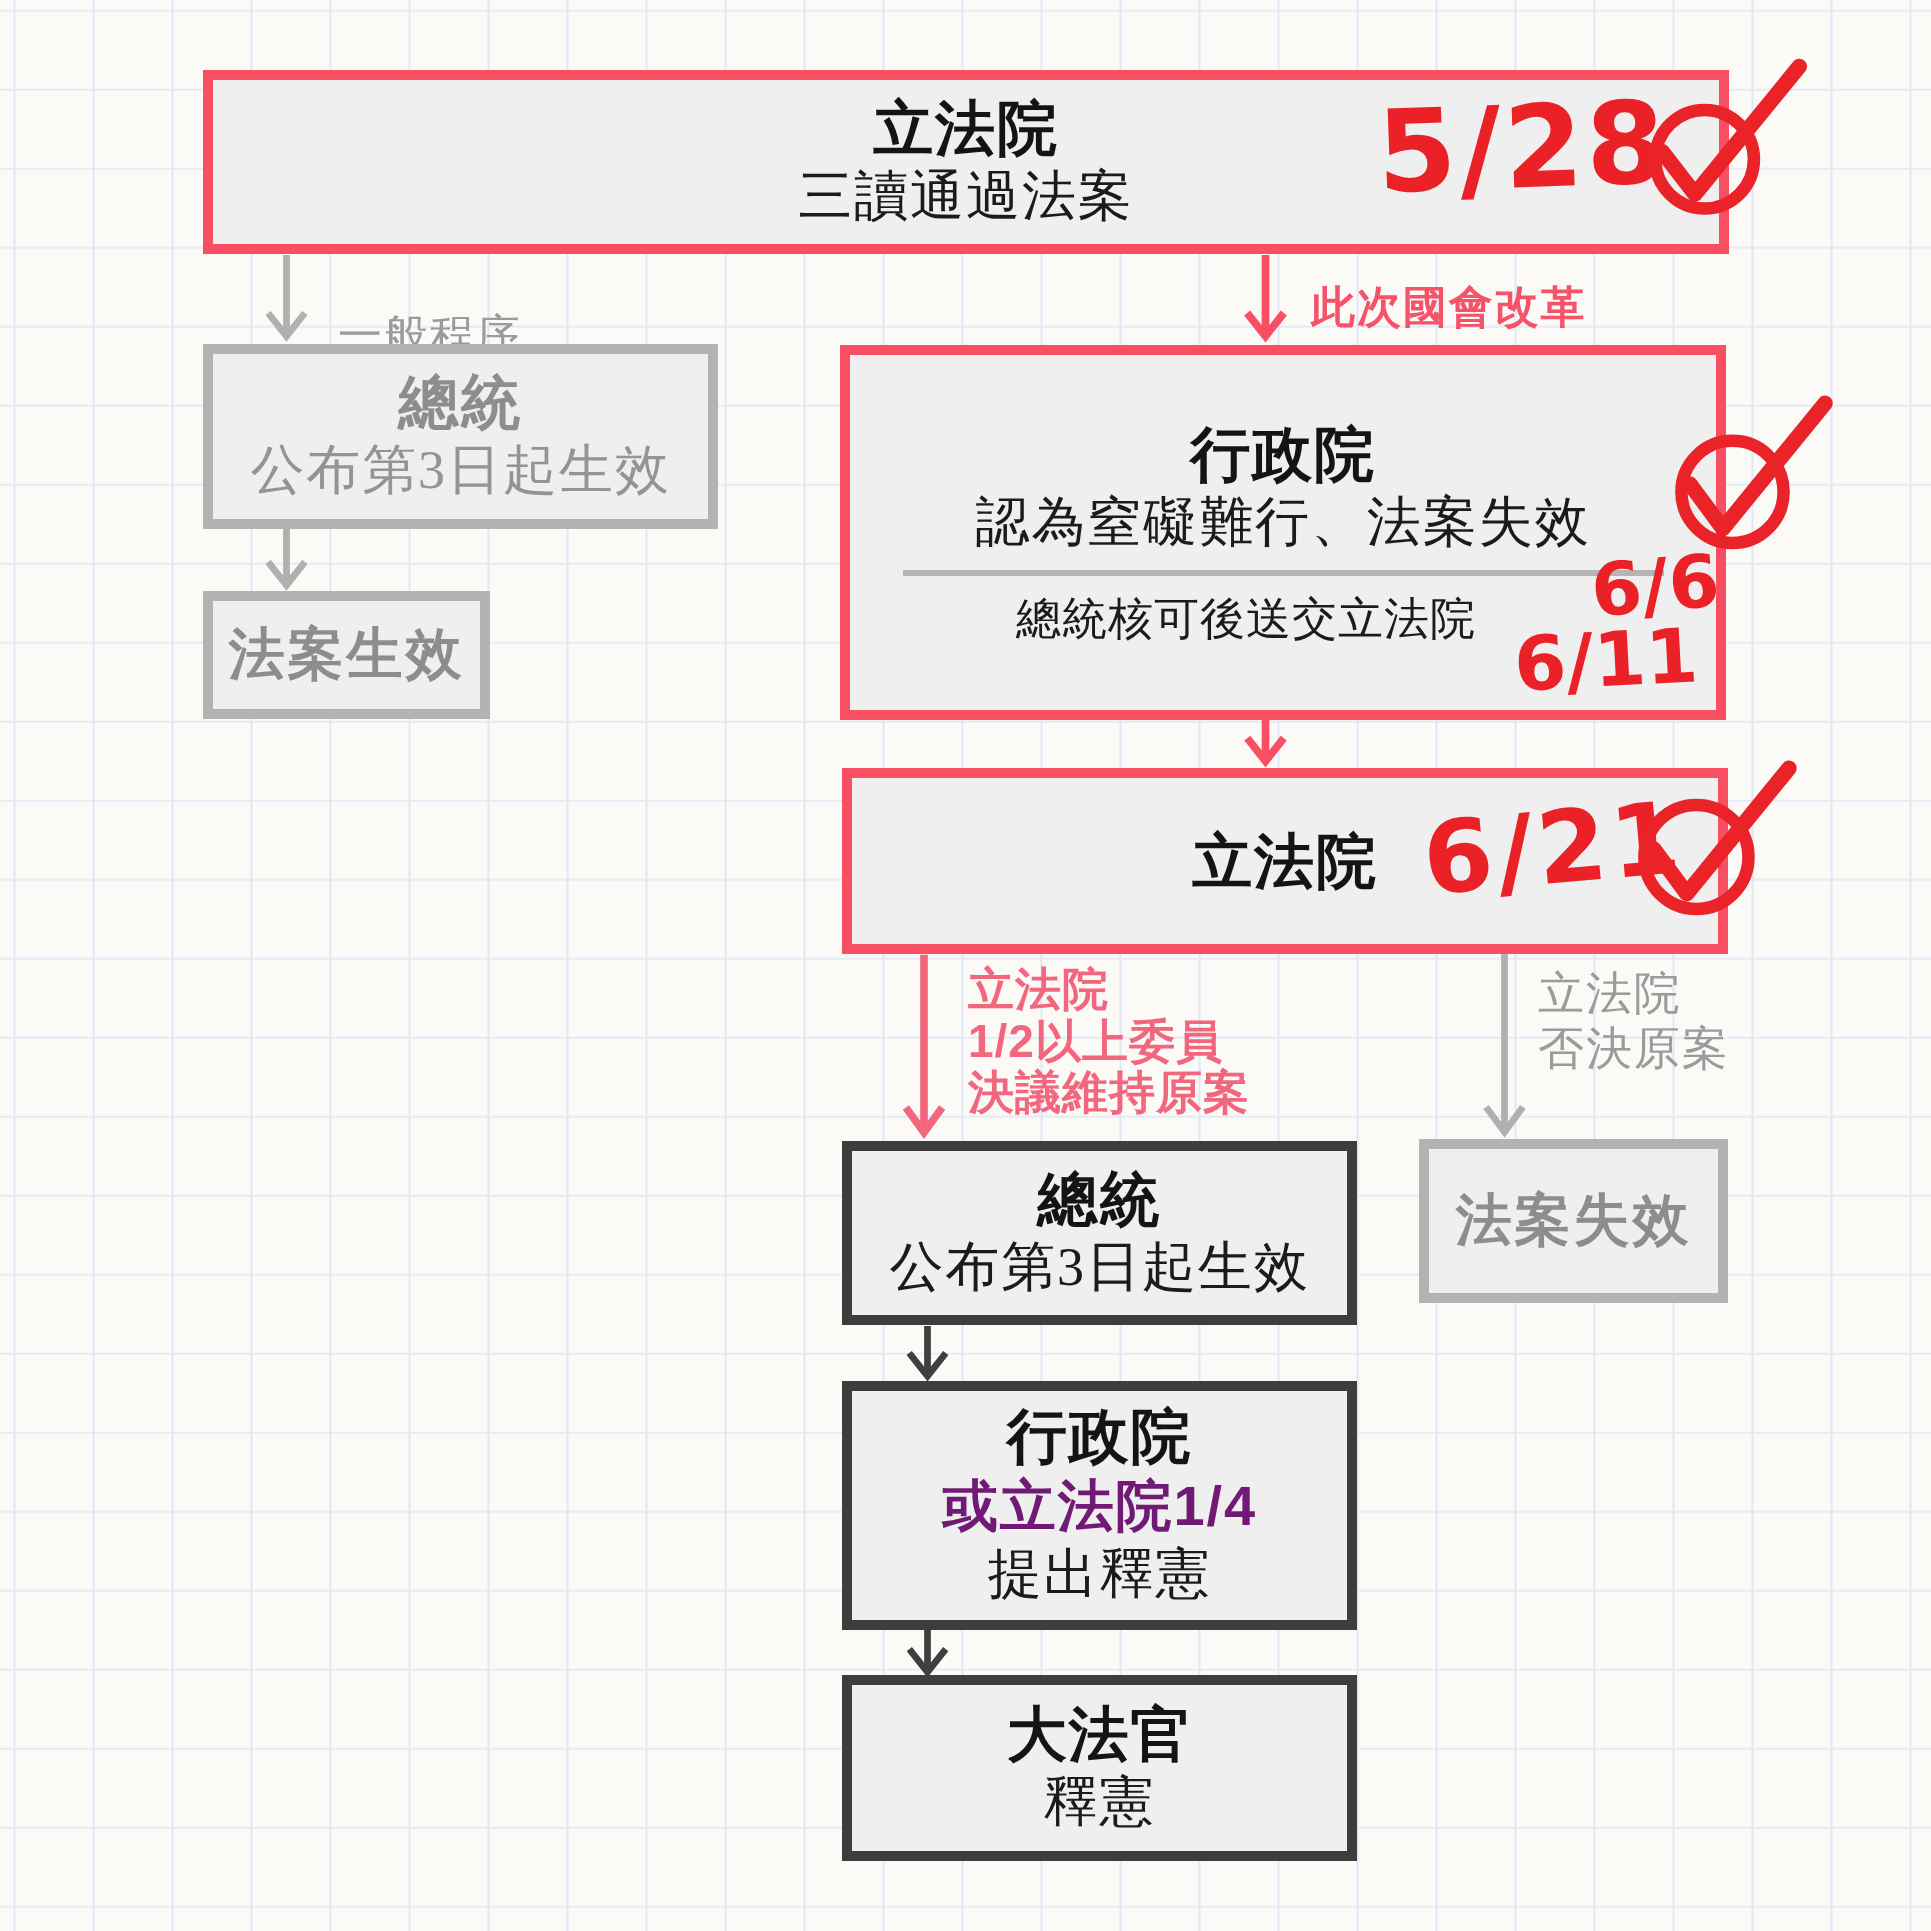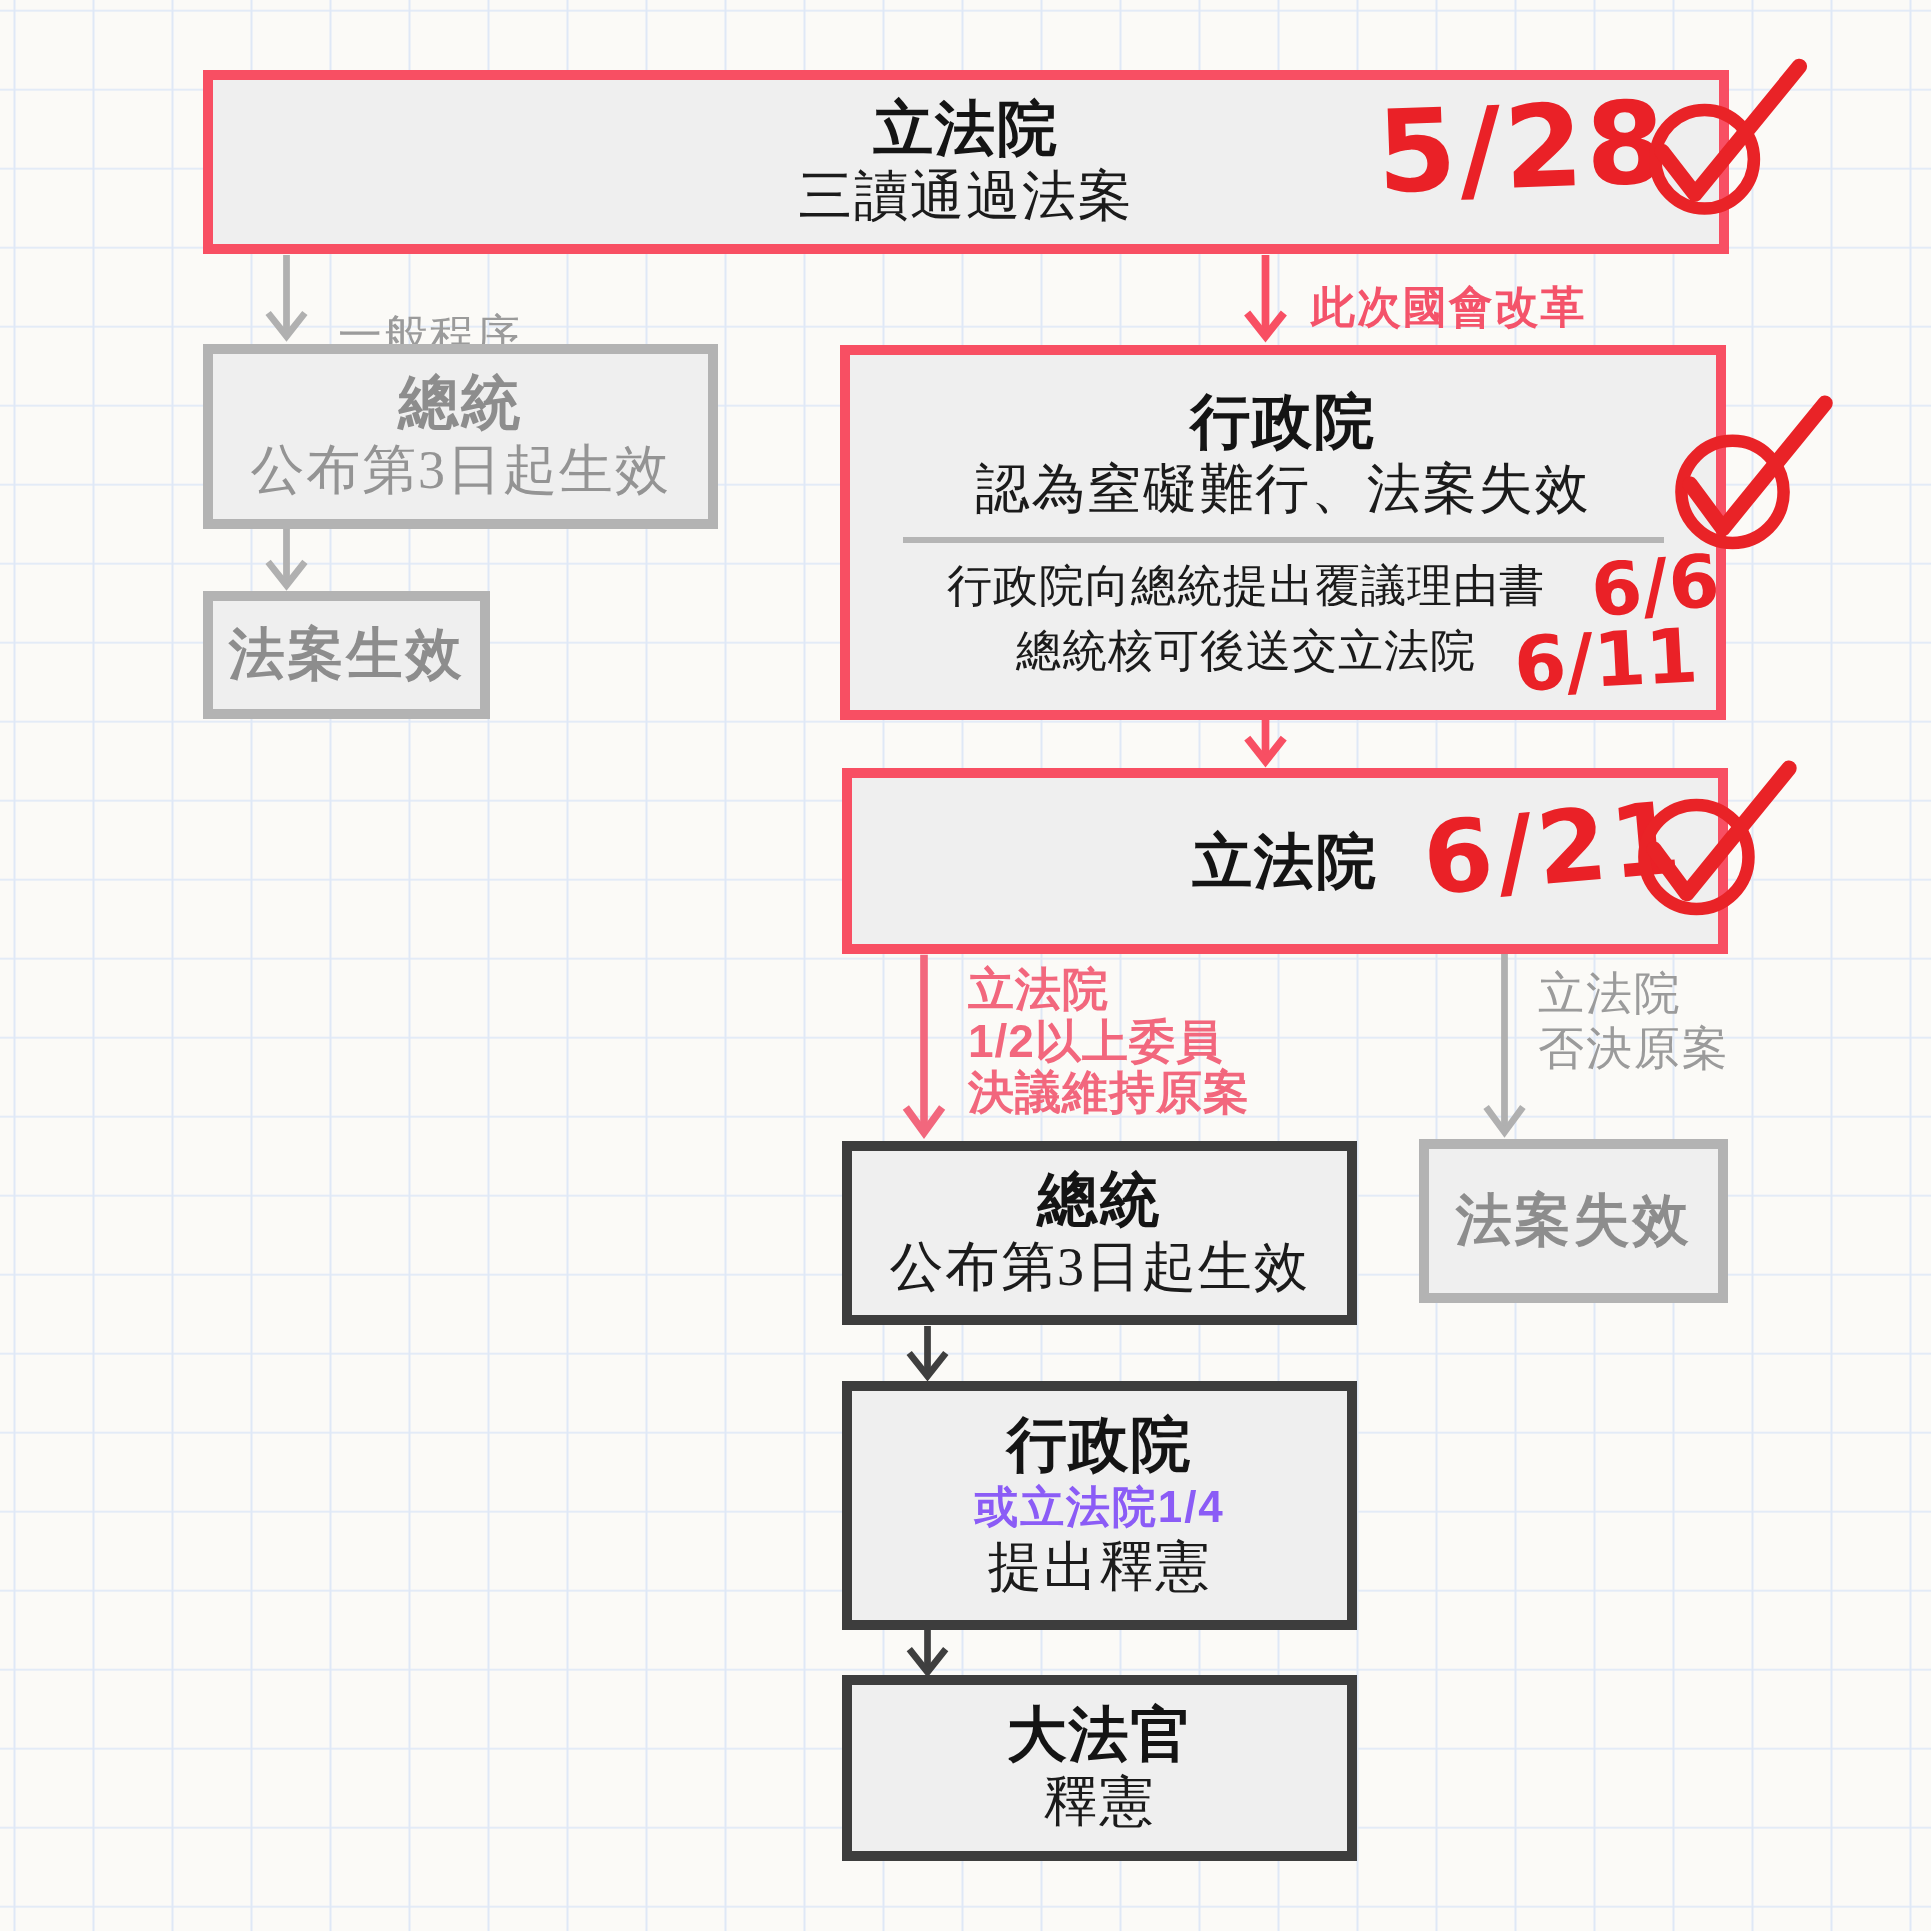--- a/index.html
+++ b/index.html
@@ -38,21 +38,21 @@
   }
   .d528{left:1377px;top:81px;font-size:114px;transform:rotate(-2deg);letter-spacing:2.9px;}
   .d621{left:1423px;top:790px;font-size:100px;transform:rotate(-5deg);letter-spacing:3.9px;}
   .d66{left:1591px;top:543px;font-size:73px;transform:rotate(-5deg);}
   .d611{left:1514px;top:616px;font-size:75px;transform:rotate(-3deg);}
   .arrow,.check{position:absolute;overflow:visible;}
   
   .review-inner{width:100%;padding-top:5.8px;}
   .review-row{position:relative;font-size:45px;color:#1b1b1b;letter-spacing:1px;line-height:1.45;transform:translateX(-37px);}
   .divider{width:761px;height:5.8px;background:#b5b5b5;margin:13.5px auto 9.7px auto;}
-  .small-bold{font-weight:800;font-size:44px;color:#8b5cf6;line-height:1.25;letter-spacing:1.9px;}
+  .small-bold{font-weight:800;font-size:56px;color:#701a75;line-height:1.25;letter-spacing:1.9px;}
 </style>
 </head>
 <body>
 
 <div class="canvas">
 
   <div class="box red" style="left:203px;top:70px;width:1526px;height:184px;">
     <div class="title">立法院</div>
     <div class="sub">三讀通過法案</div>
   </div>
@@ -86,21 +86,20 @@
     <line x1="20" y1="0" x2="20" y2="84" stroke="#f84f63" stroke-width="8"></line>
     <polyline points="1,60 20,84 39,60" fill="none" stroke="#f84f63" stroke-width="8"></polyline>
   </svg>
   <div class="edge-label lbl-red" style="left:1311px;top:278px;">此次國會改革</div>
 
   <div class="box red" style="left:840px;top:345px;width:886px;height:375px;">
     <div class="review-inner">
       <div class="title">行政院</div>
       <div class="sub">認為窒礙難行、法案失效</div>
       <div class="divider"></div>
-      <div class="review-row">行政院向總統提出覆議理由書</div>
       <div class="review-row">總統核可後送交立法院</div>
     </div>
   </div>
   <div class="hand d66">6/6</div>
   <div class="hand d611">6/11</div>
   <svg class="check" style="left:1663px;top:384px;" width="193" height="212" viewBox="0 0 200 220">
     <circle cx="72" cy="112" r="53" fill="none" stroke="#e92327" stroke-width="13"></circle>
     <path d="M28,104 L62,150 L168,20" fill="none" stroke="#e92327" stroke-width="16" stroke-linecap="round" stroke-linejoin="round"></path>
   </svg>
 

